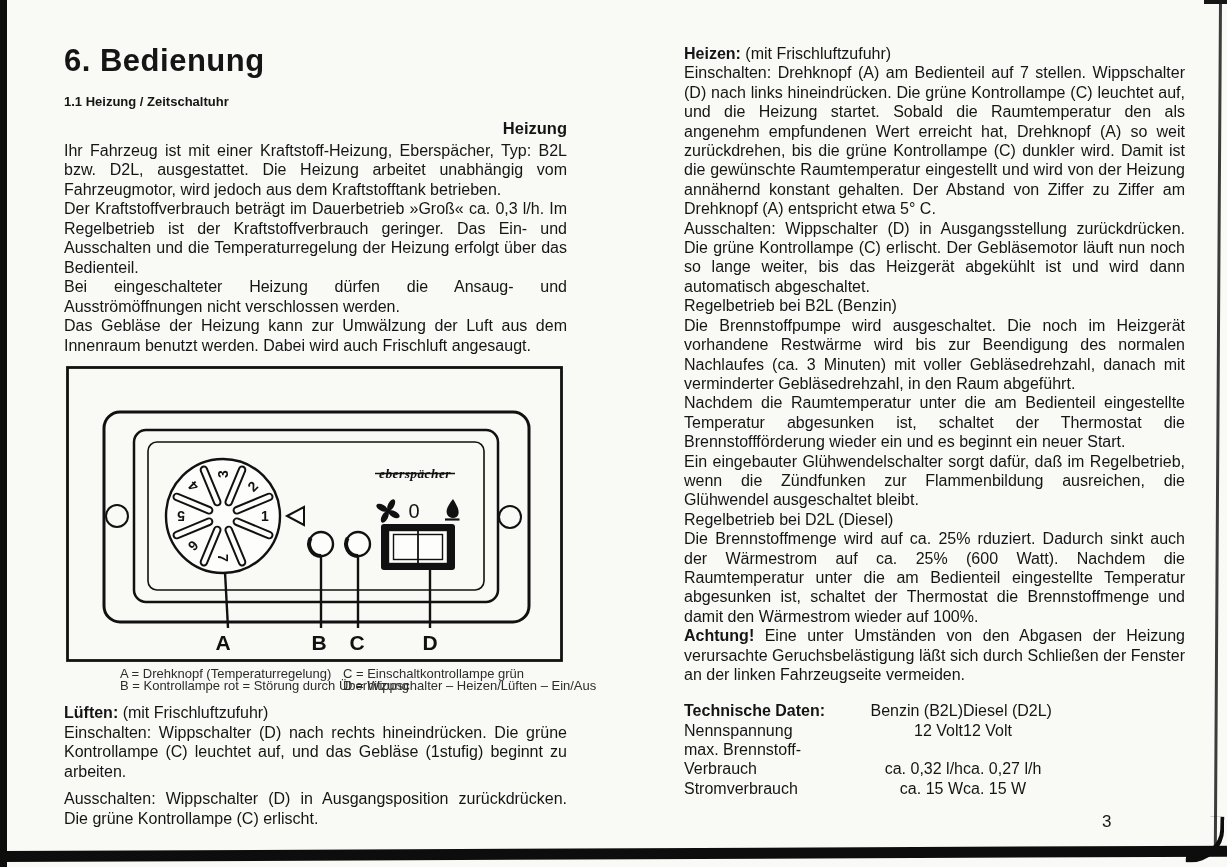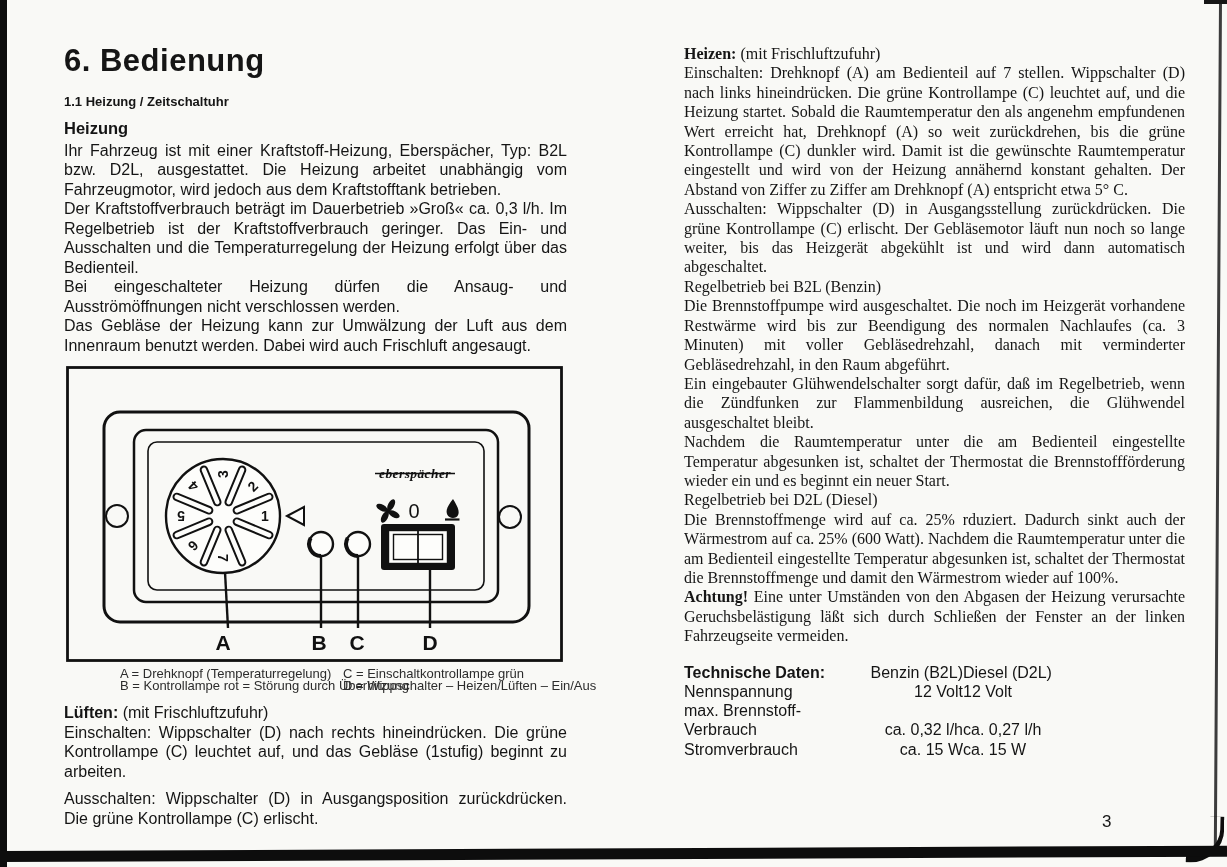--- a/index.html
+++ b/index.html
@@ -18,24 +18,24 @@
   .hook{position:absolute;left:1186px;top:816px;width:34px;height:40px;
     border-right:4px solid #0d0d0d;border-bottom:7px solid #0d0d0d;
     border-bottom-right-radius:34px;transform:rotate(1.5deg);}
 
   
   .col-left{position:absolute;left:64px;top:44px;width:503px;}
   .col-right{position:absolute;left:684px;top:44px;width:501px;}
 
   .doc-title{font-size:31px;font-weight:bold;letter-spacing:.5px;margin:0 0 13px 0;line-height:34px;}
   .section-title{font-size:13px;font-weight:bold;margin:0 0 6px 0;line-height:22px;}
-  .sub-heading{font-size:16.5px;font-weight:bold;margin:0 0 2px 0;line-height:19.5px;}
+  .sub-heading{font-size:16.5px;font-weight:bold;margin:0 0 2px 0;line-height:19.5px;text-align:right;}
 
   p.body{font-size:16px;line-height:19.5px;text-align:justify;margin:0;}
-  .col-right p.body{line-height:19.4px;font-family:Liberation Serif, serif;}
+  .col-right p.body{line-height:19.4px;}
   .lead{font-weight:bold;}
 
   .figure-wrap{margin:11px 0 0 2px;width:497px;}
   .figure-wrap svg{display:block;}
 
   .legend{margin:6px 0 0 56px;display:flex;font-size:13px;line-height:11.5px;color:#2c2c2c;}
   .legend .lcol1{width:223px;}
   .legend .lcol2{flex:1;}
   .legend div{white-space:nowrap;}
 
@@ -191,22 +191,22 @@
 </div>
 
 <div class="col-right">
   <p class="body">
     <span class="lead">Heizen:</span><span> (mit Frischluftzufuhr)</span>
   </p>
   <p class="body">Einschalten: Drehknopf (A) am Bedienteil auf 7 stellen. Wippschalter (D) nach links hineindrücken. Die grüne Kontrollampe (C) leuchtet auf, und die Heizung startet. Sobald die Raumtemperatur den als angenehm empfundenen Wert erreicht hat, Drehknopf (A) so weit zurückdrehen, bis die grüne Kontrollampe (C) dunkler wird. Damit ist die gewünschte Raumtemperatur eingestellt und wird von der Heizung annähernd konstant gehalten. Der Abstand von Ziffer zu Ziffer am Drehknopf (A) entspricht etwa 5° C.</p>
   <p class="body">Ausschalten: Wippschalter (D) in Ausgangsstellung zurückdrücken. Die grüne Kontrollampe (C) erlischt. Der Gebläsemotor läuft nun noch so lange weiter, bis das Heizgerät abgekühlt ist und wird dann automatisch abgeschaltet.</p>
   <p class="body">Regelbetrieb bei B2L (Benzin)</p>
   <p class="body">Die Brennstoffpumpe wird ausgeschaltet. Die noch im Heizgerät vorhandene Restwärme wird bis zur Beendigung des normalen Nachlaufes (ca. 3 Minuten) mit voller Gebläsedrehzahl, danach mit verminderter Gebläsedrehzahl, in den Raum abgeführt.</p>
+  <p class="body">Nachdem die Raumtemperatur unter die am Bedienteil eingestellte Temperatur abgesunken ist, schaltet der Thermostat die Brennstoffförderung wieder ein und es beginnt ein neuer Start.</p>
   <p class="body">Ein eingebauter Glühwendelschalter sorgt dafür, daß im Regelbetrieb, wenn die Zündfunken zur Flammenbildung ausreichen, die Glühwendel ausgeschaltet bleibt.</p>
-  <p class="body">Nachdem die Raumtemperatur unter die am Bedienteil eingestellte Temperatur abgesunken ist, schaltet der Thermostat die Brennstoffförderung wieder ein und es beginnt ein neuer Start.</p>
   <p class="body">Regelbetrieb bei D2L (Diesel)</p>
   <p class="body">Die Brennstoffmenge wird auf ca. 25% rduziert. Dadurch sinkt auch der Wärmestrom auf ca. 25% (600 Watt). Nachdem die Raumtemperatur unter die am Bedienteil eingestellte Temperatur abgesunken ist, schaltet der Thermostat die Brennstoffmenge und damit den Wärmestrom wieder auf 100%.</p>
 
   <p class="body achtung">
     <span class="lead">Achtung!</span><span> Eine unter Umständen von den Abgasen der Heizung verursachte Geruchsbelästigung läßt sich durch Schließen der Fenster an der linken Fahrzeugseite vermeiden.</span>
   </p>
 
   <div class="tech-table">
     <div class="trow thead">
       <span class="tc-label">Technische Daten:</span>

